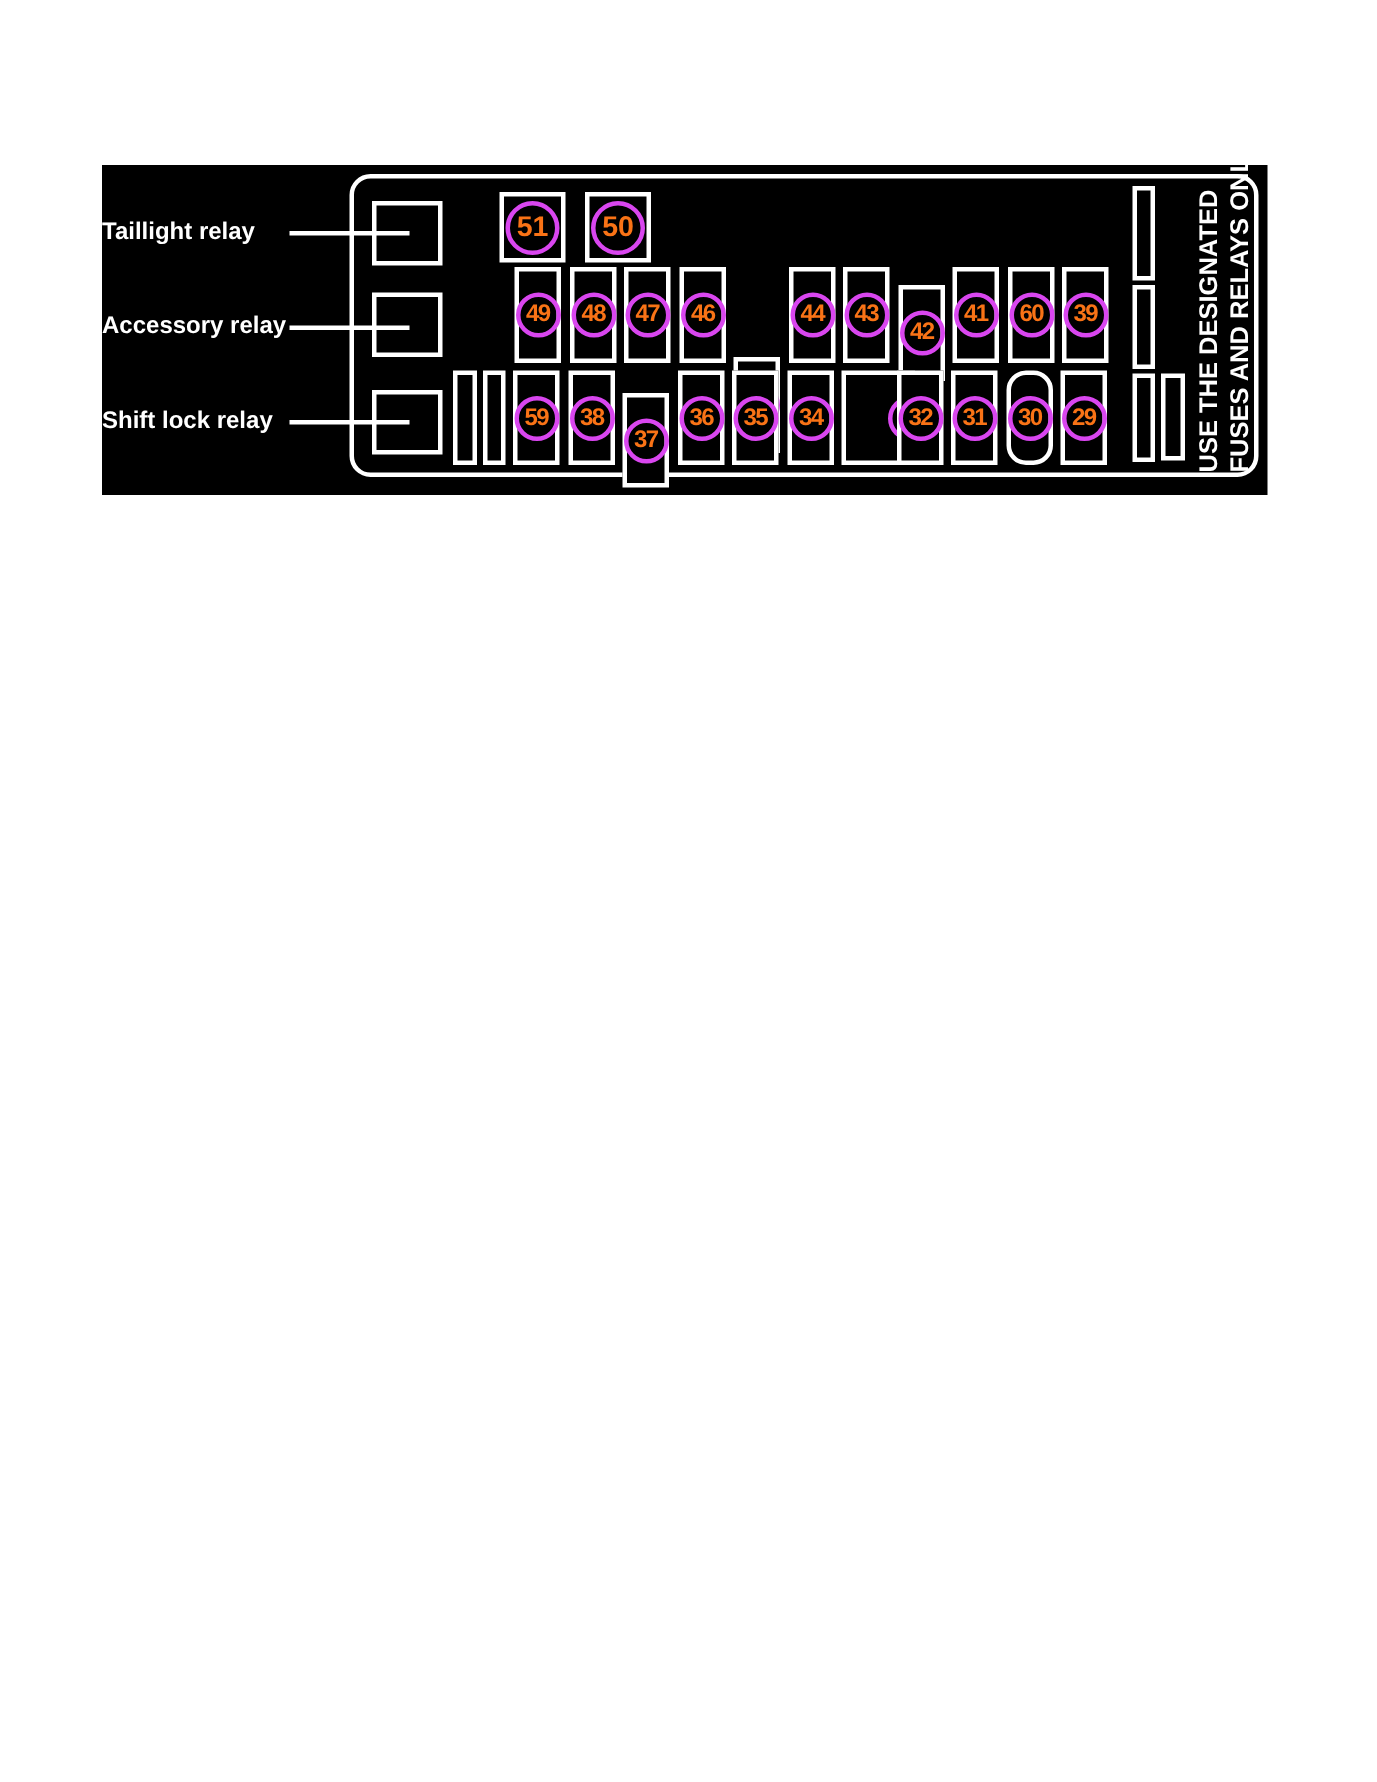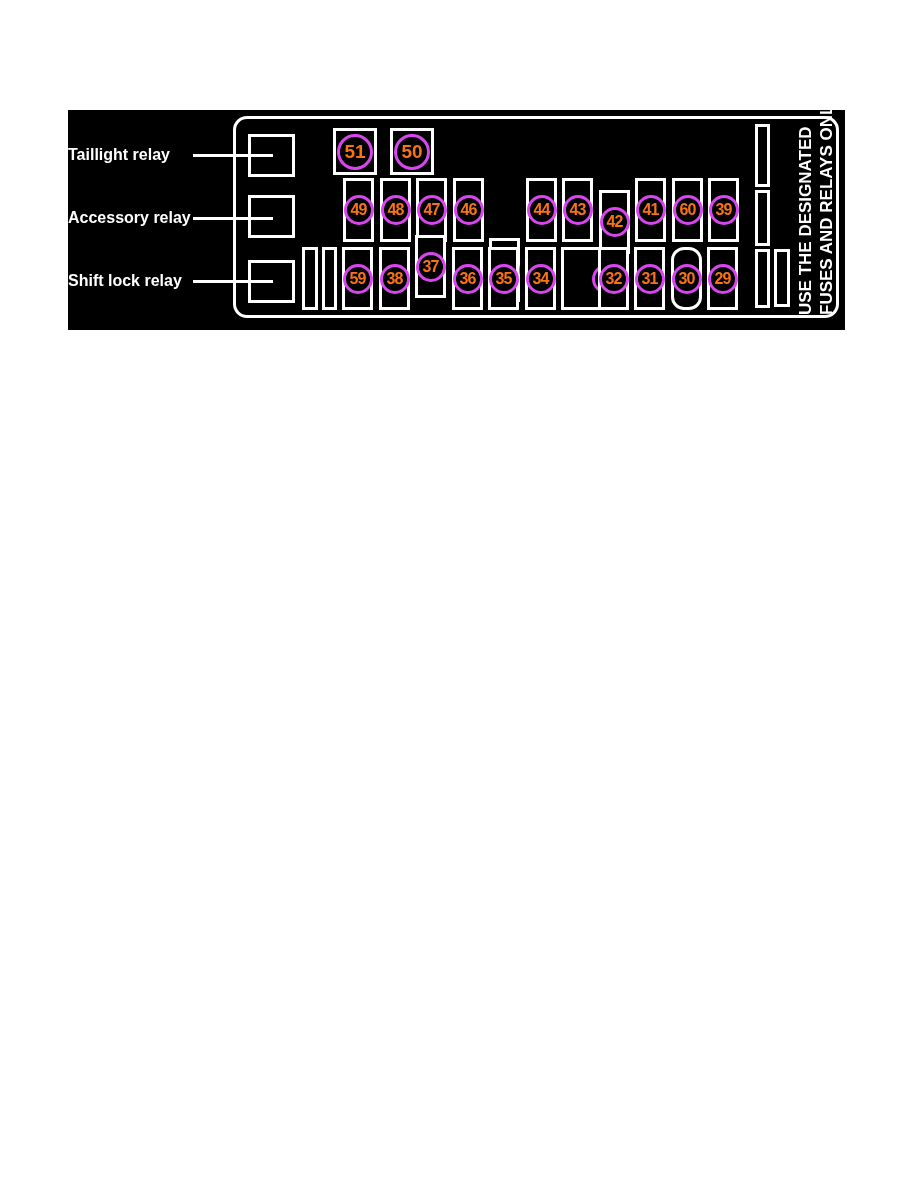--- a/index.html
+++ b/index.html
@@ -173,21 +173,21 @@
           <div class="fuse-circle">39</div>
         </div>
       </div>
     <div id="bot-row">
         <div class="fuse-cell fuse-bot" style="left: 274px; top: 137px;">
           <div class="fuse-circle">59</div>
         </div>
         <div class="fuse-cell fuse-bot" style="left: 311px; top: 137px;">
           <div class="fuse-circle">38</div>
         </div>
-        <div class="fuse-cell fuse-bot" style="left: 347px; top: 125px;">
+        <div class="fuse-cell fuse-bot" style="left: 347px; top: 152px;">
           <div class="fuse-circle">37</div>
         </div>
         <div class="fuse-cell fuse-bot" style="left: 384px; top: 137px;">
           <div class="fuse-circle">36</div>
         </div>
         <div class="fuse-cell fuse-bot" style="left: 420px; top: 137px;">
           <div class="fuse-circle">35</div>
         </div>
         <div class="fuse-cell fuse-bot" style="left: 457px; top: 137px;">
           <div class="fuse-circle">34</div>

